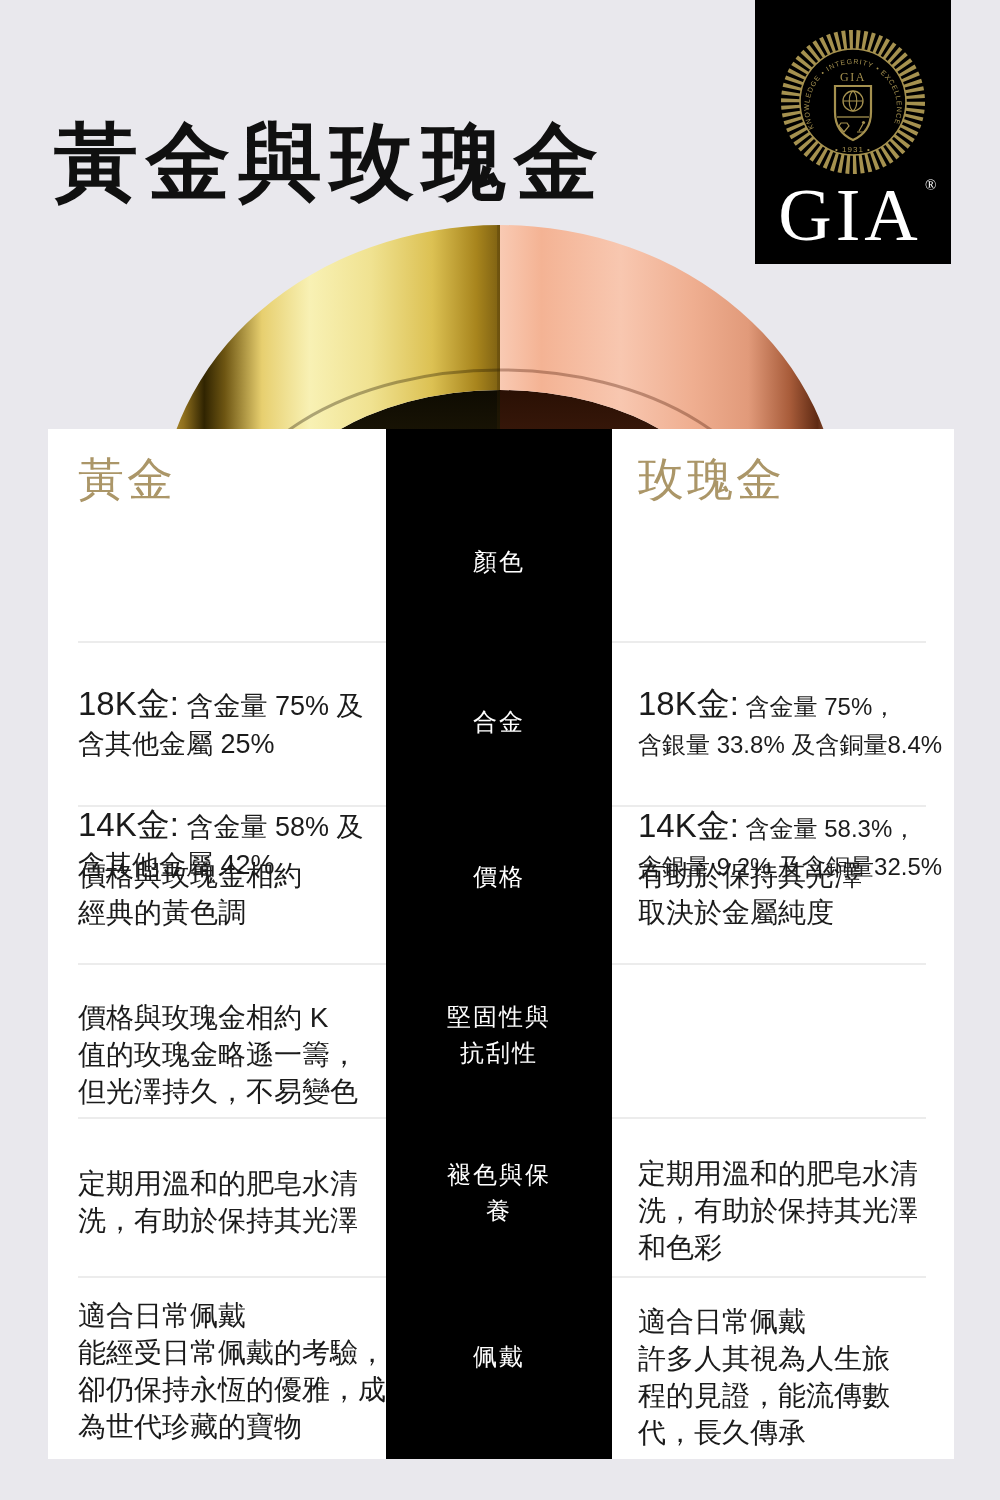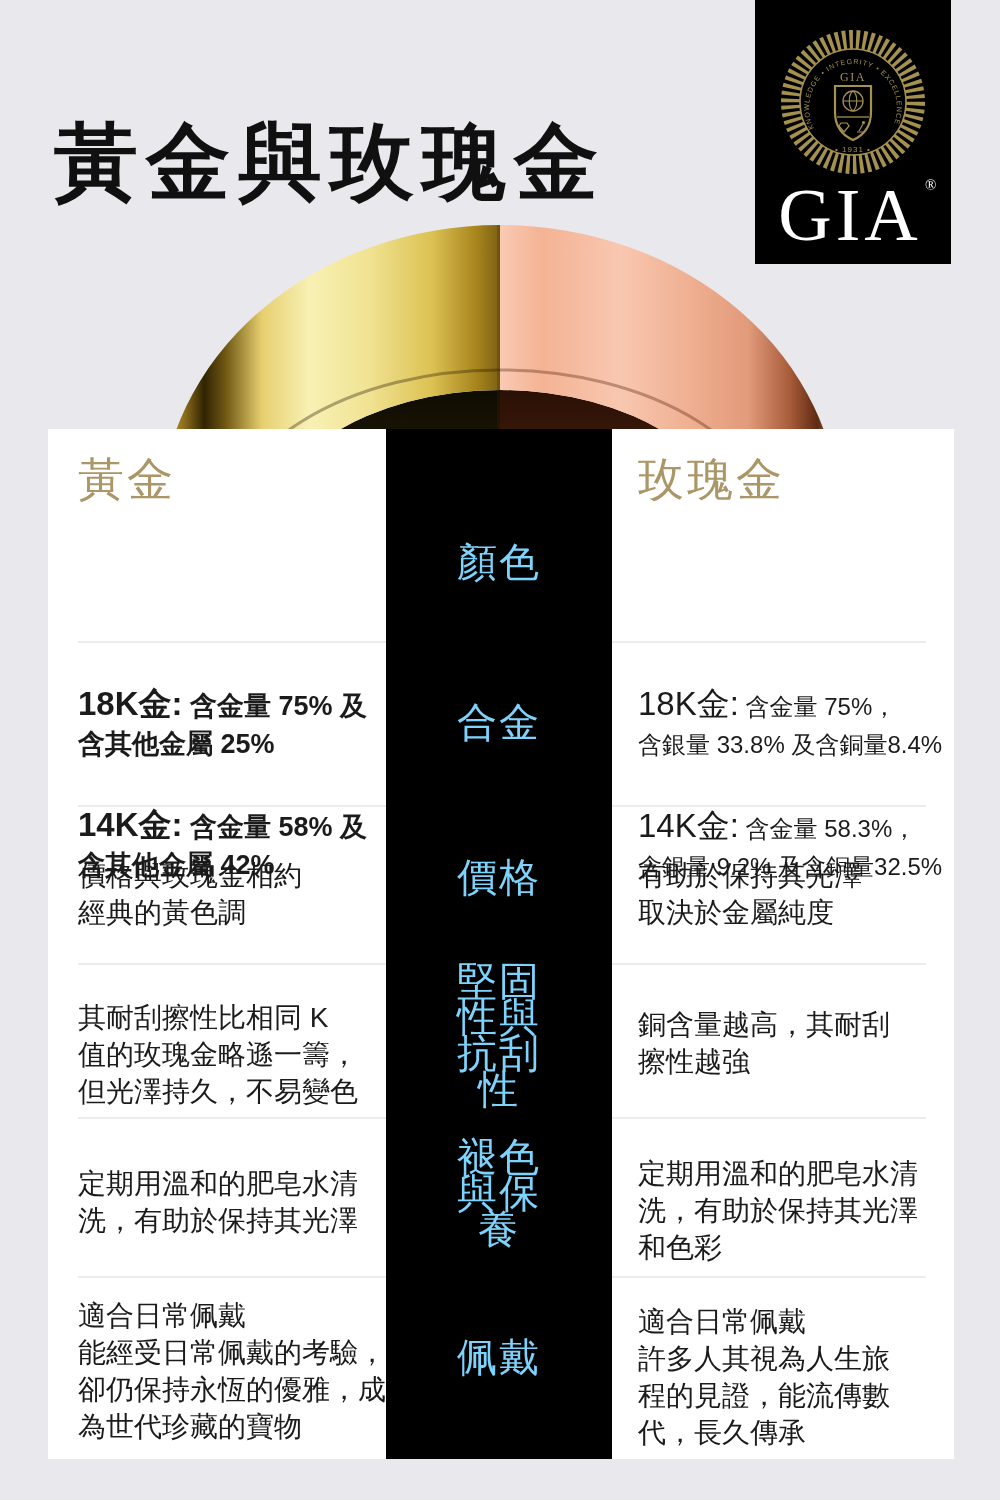--- a/index.html
+++ b/index.html
@@ -14,35 +14,35 @@
   .gia-logo{position:absolute;left:755px;top:0;width:196px;height:264px;background:#000;}
   .gia-logo svg{display:block;}
 
   
   .ring-wrap{position:absolute;left:0;top:0;width:1000px;height:429px;}
 
   
   .card{position:absolute;left:48px;top:429px;width:906px;height:1030px;background:#ffffff;}
   .center-col{position:absolute;left:338px;top:0;width:226px;height:1030px;background:#000;}
   .center-label{position:absolute;left:50%;transform:translate(-50%,-50%);
-    color:#7dd3fc;font-size:40px;line-height:36px;letter-spacing:2px;
+    color:#ffffff;font-size:24px;line-height:36px;letter-spacing:2px;
     white-space:pre-line;text-align:center;}
   .lbl-0{top:133px;} .lbl-1{top:293px;} .lbl-2{top:448px;}
   .lbl-3{top:606px;} .lbl-4{top:764px;} .lbl-5{top:928px;}
 
   .col-header{position:absolute;top:24px;font-size:46px;line-height:52px;font-weight:500;
     letter-spacing:3px;color:#ab9668;white-space:nowrap;}
   .col-header.left{left:30px;} .col-header.right{left:590px;}
 
   .cell{position:absolute;width:312px;font-size:28px;line-height:37px;color:#1b1b1b;
     white-space:pre-line;}
   .cell.left{left:30px;} .cell.right{left:590px;width:326px;}
 
   .c-l1{top:108px;} .c-r1{top:108px;}
-  .c-l2{top:219px;font-weight:bold;} .c-r2{top:219px;}
+  .c-l2{top:219px;} .c-r2{top:219px;}
   .c-l3{top:428px;} .c-r3{top:428px;}
   .c-l4{top:570px;} .c-r4{top:577px;}
   .c-l5{top:736px;} .c-r5{top:726px;}
   .c-l6{top:868px;} .c-r6{top:874px;}
 
   .alloy p{margin:0;line-height:38px;white-space:pre-line;}
   .alloy p + p{margin-top:6px;}
   .alloy .karat{font-size:33px;}
   .alloy.left-side p{font-size:27px;}
   .alloy.right-side p{font-size:24px;}
@@ -165,25 +165,23 @@
 含銀量 33.8% 及含銅量8.4%</span></p>
       <p><span class="karat">14K金:</span> <span>含金量 58.3%，
 含銀量 9.2% 及含銅量32.5%</span></p>
     </div>
 
     <div class="cell left c-l3">價格與玫瑰金相約
 經典的黃色調</div>
     <div class="cell right c-r3">有助於保持其光澤
 取決於金屬純度</div>
 
-    <div class="cell left c-l4">其耐刮擦性比相同 K
+    <div class="cell left c-l4">價格與玫瑰金相約 K
 值的玫瑰金略遜一籌，
 但光澤持久，不易變色</div>
-    <div class="cell right c-r4">銅含量越高，其耐刮
-擦性越強</div>
 
     <div class="cell left c-l5">定期用溫和的肥皂水清
 洗，有助於保持其光澤</div>
     <div class="cell right c-r5">定期用溫和的肥皂水清
 洗，有助於保持其光澤
 和色彩</div>
 
     <div class="cell left c-l6">適合日常佩戴
 能經受日常佩戴的考驗，
 卻仍保持永恆的優雅，成

